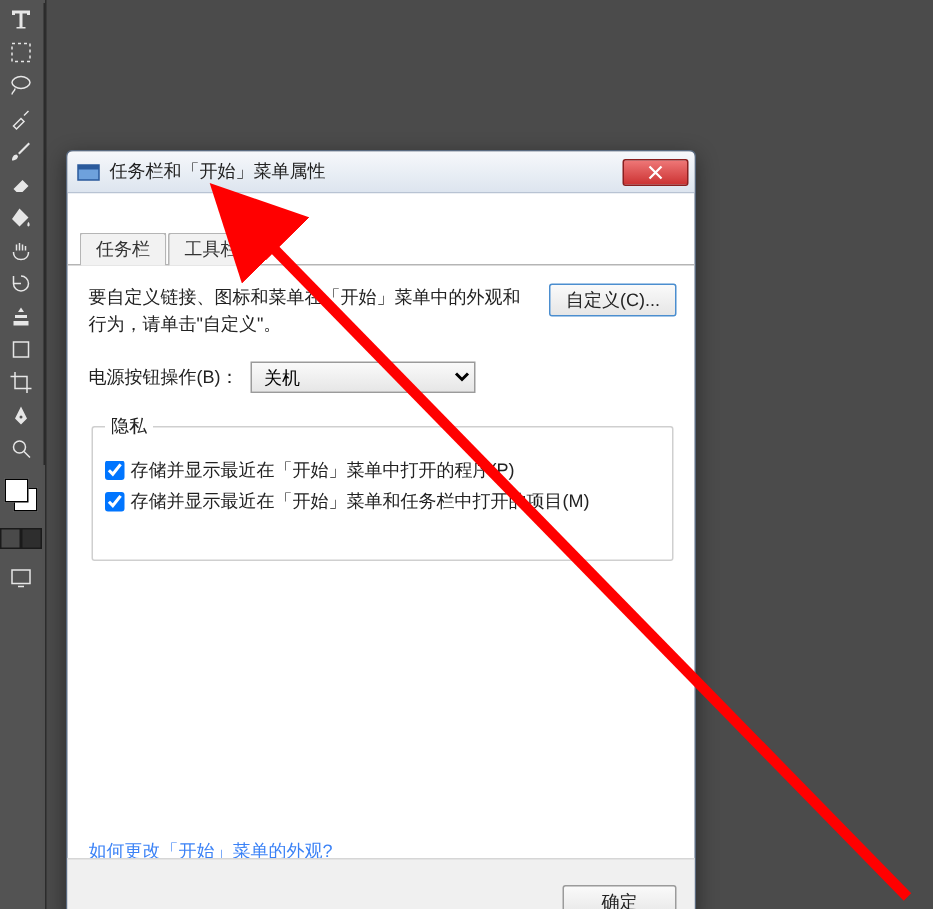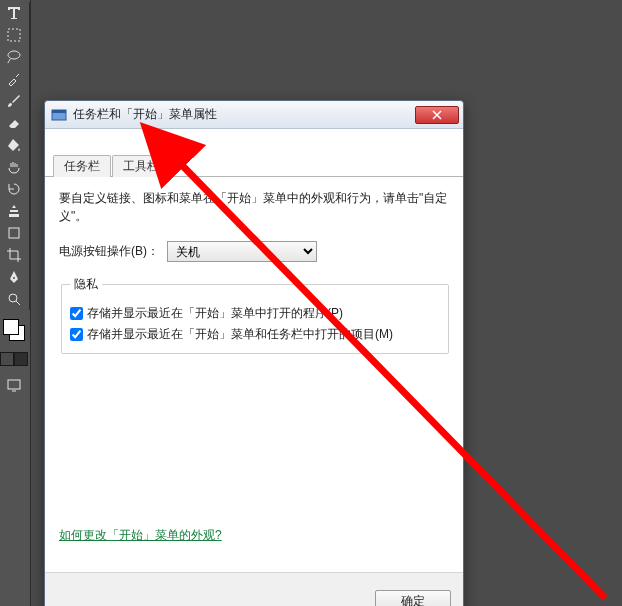--- a/index.html
+++ b/index.html
@@ -193,39 +193,39 @@
     font-size: 12px;
     border: 1px solid #9b9b9b;
     background: linear-gradient(#fafafa, #e6e6e6);
     padding: 0 4px;
   }
 
   fieldset.group {
     margin-top: 14px;
     border: 1px solid #cfcfcf;
     border-radius: 2px;
-    padding: 8px 8px 6px 8px;
+    padding: 8px 8px 26px 8px;
   }
   fieldset.group legend {
     padding: 0 4px;
     color: #222;
   }
   .check-row {
     display: flex; align-items: center;
     gap: 4px;
     margin: 4px 0;
     color: #222;
   }
   .check-row input { margin: 0; }
 
   .help-link {
     position: absolute;
     left: 14px;
-    bottom: 68px;
-    color: #15803d;
+    bottom: 36px;
+    color: #3b82f6;
     text-decoration: underline;
     cursor: pointer;
     font-size: 12px;
     text-align: center;
   }
 
   .dialog-buttons {
     position: absolute;
     bottom: 0; left: 0; right: 0;
     height: 40px;
@@ -360,20 +360,21 @@
   </div>
 
   <div class="tabs">
     <div class="tab">任务栏</div>
     <div class="tab">工具栏</div>
   </div>
 
   <div class="tab-body">
     <div class="desc-row">
       <div class="desc-text">要自定义链接、图标和菜单在「开始」菜单中的外观和行为，请单击"自定义"。</div>
+      <button class="btn blue-border">自定义(C)...</button>
     </div>
 
     <div class="form-row">
       <span class="form-label">电源按钮操作(B)：</span>
       <div class="select-wrap">
         <select>
           <option>关机</option>
         </select>
       </div>
     </div>

